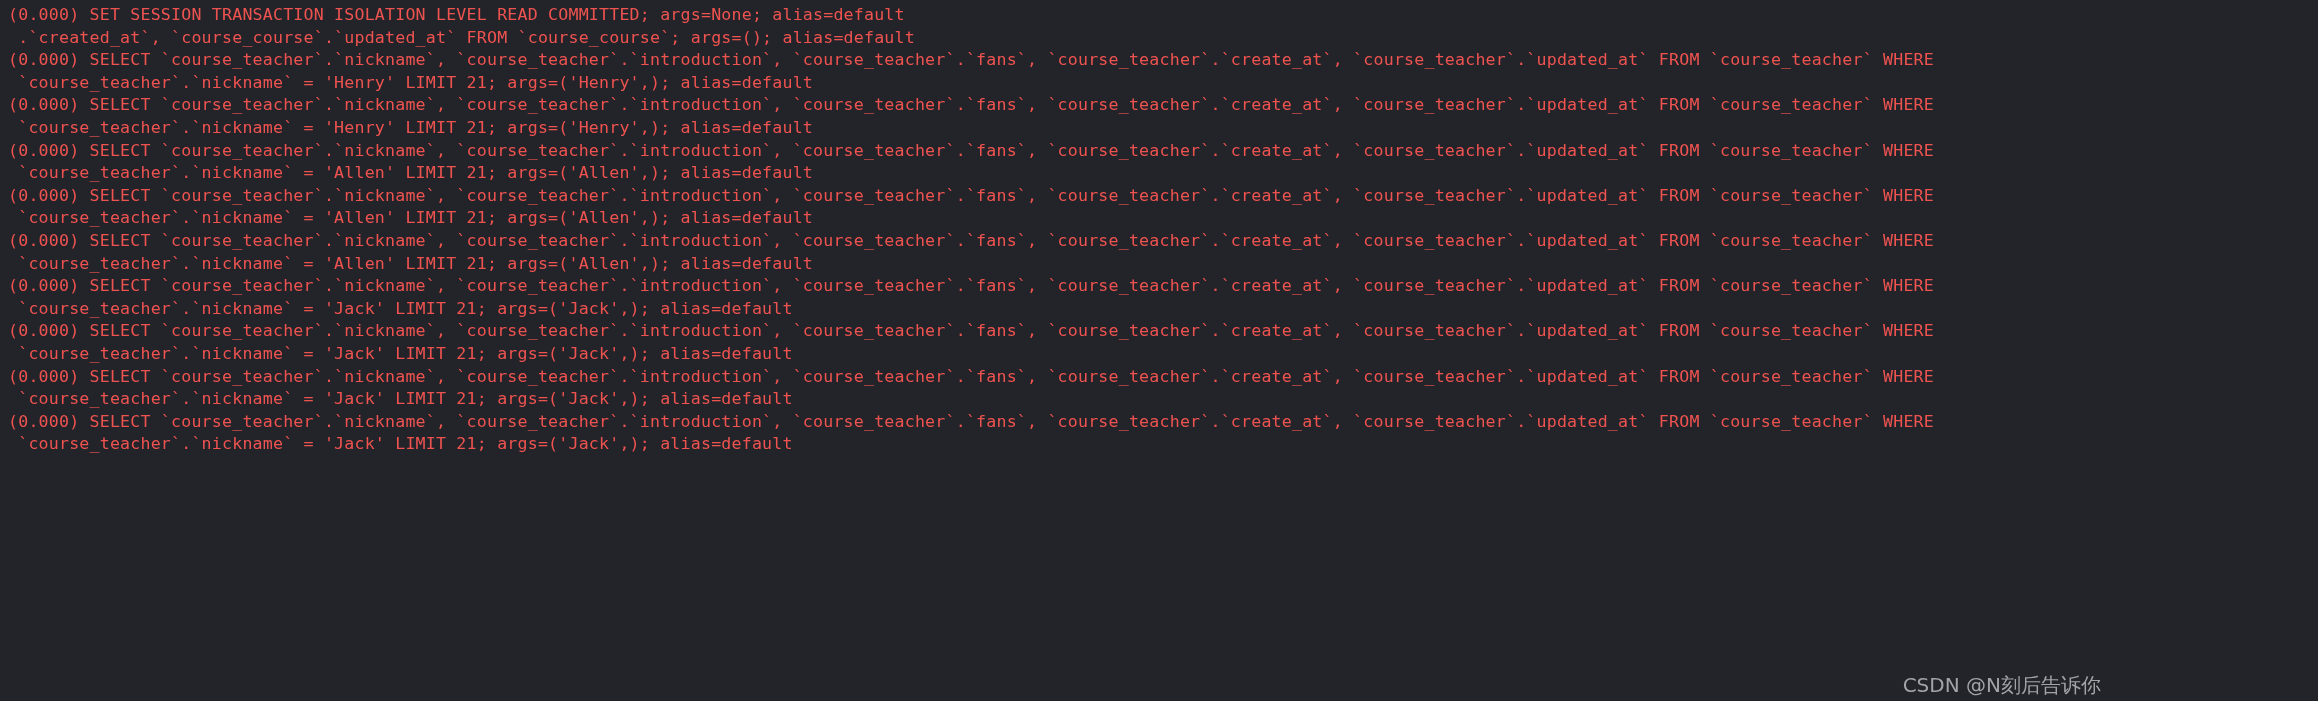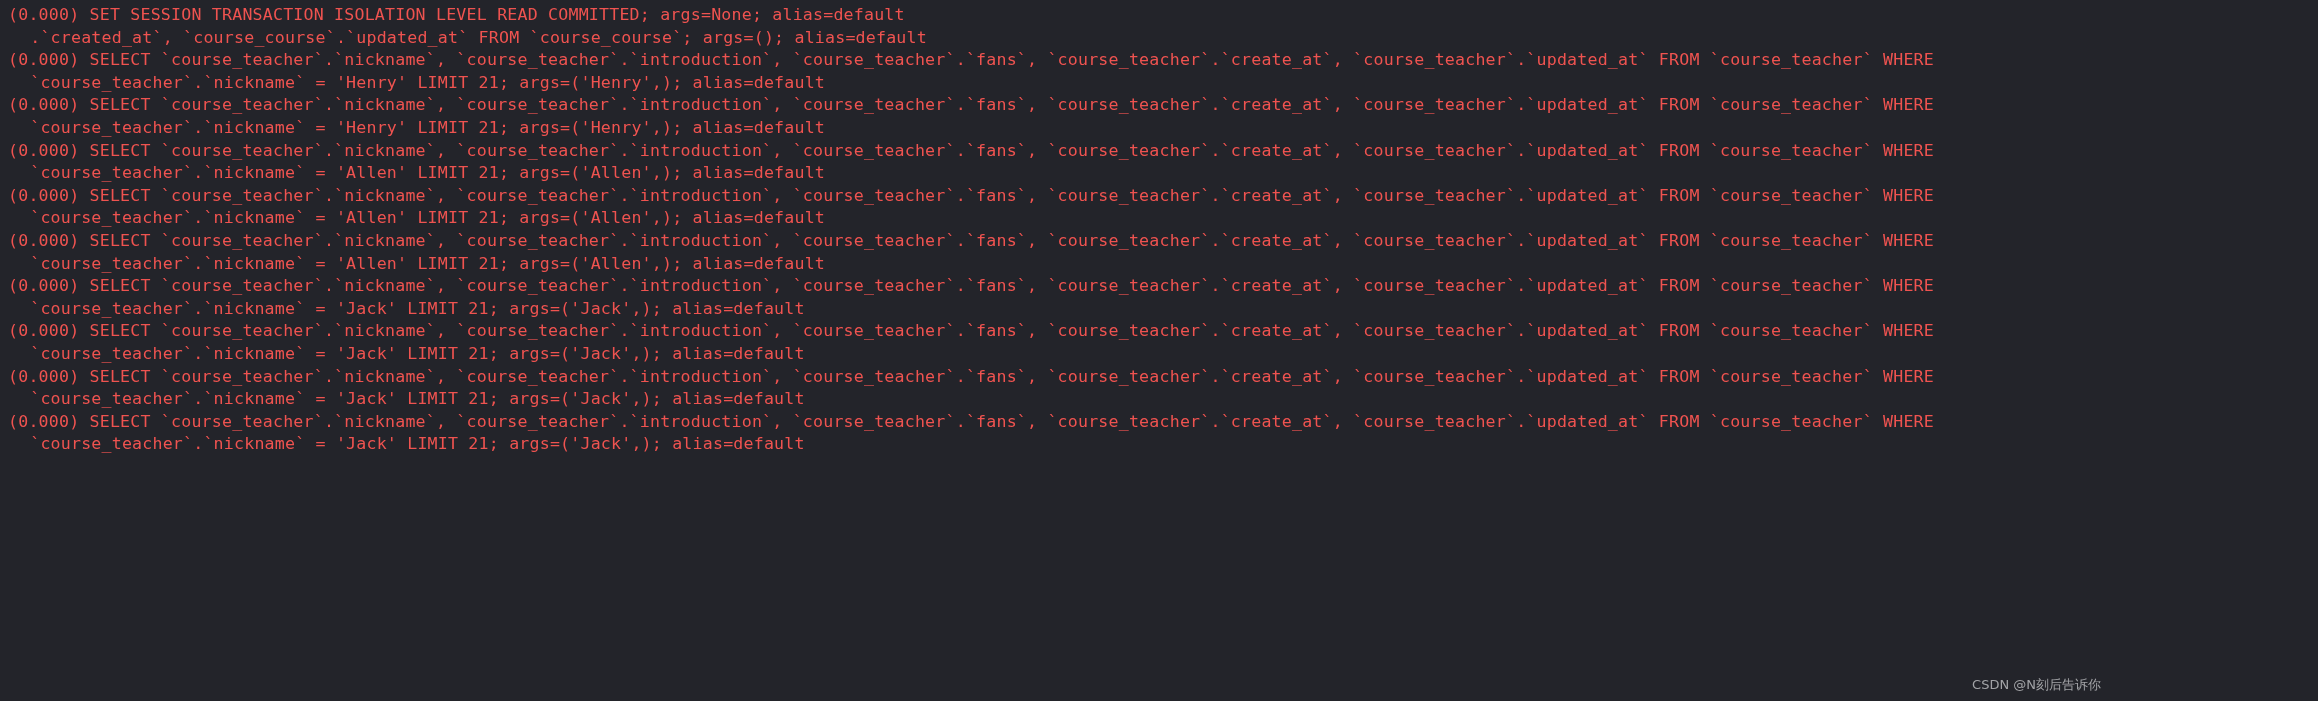--- a/index.html
+++ b/index.html
@@ -39,28 +39,28 @@
     font-size: 16.6px;
     letter-spacing: 0.2px;
     color: #ef5350;
     white-space: pre;
     overflow: hidden;
     padding-left: 8px;
     box-sizing: border-box;
     font-family: "DejaVu Sans Mono", "Liberation Mono", monospace;
   }
   .log-line.continuation {
-    padding-left: 20px;
+    padding-left: 8px;
   }
   #watermark {
     position: absolute;
     right: 14px;
     bottom: 6px;
     color: #b9babd;
-    font-size: 13px;
+    font-size: 20px;
     line-height: 20px;
     font-family: "DejaVu Sans", "Liberation Sans", sans-serif;
     opacity: 0.85;
     white-space: pre;
     user-select: none;
   }
 </style>
 </head>
 <body>
 

